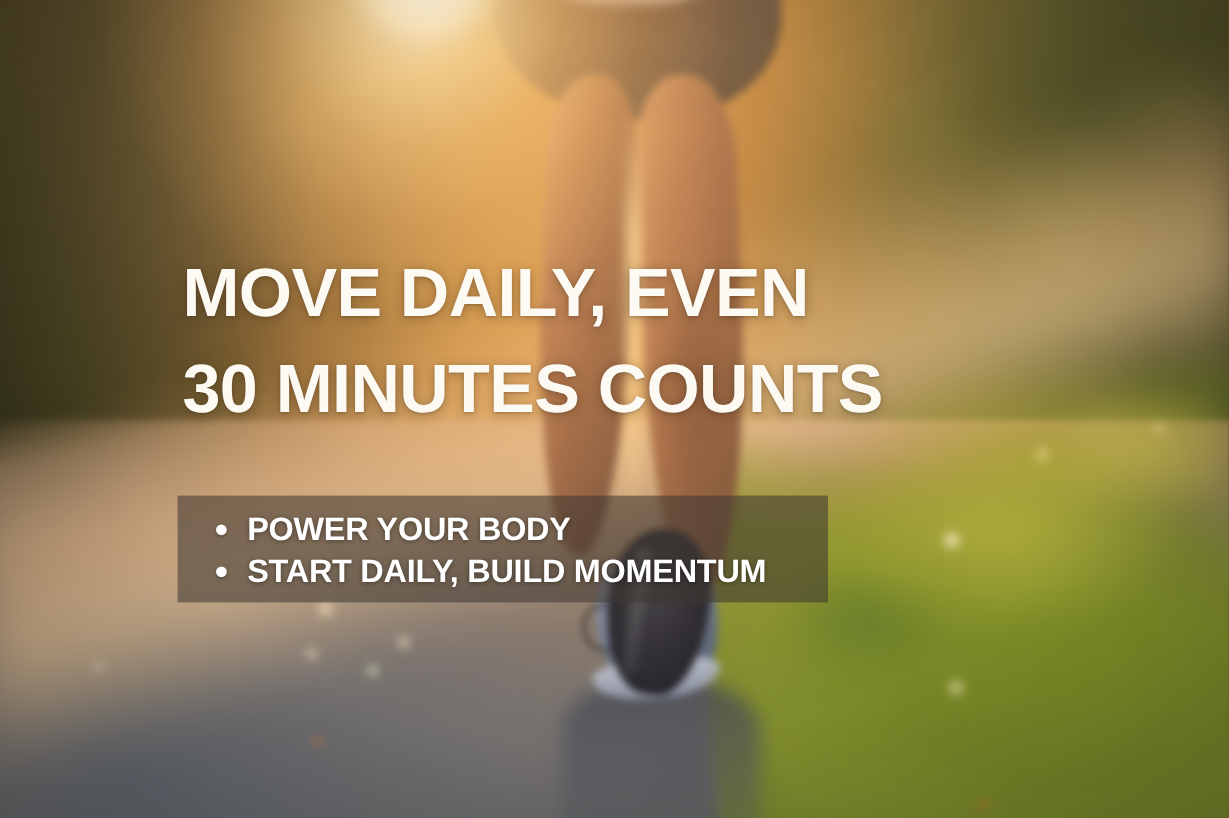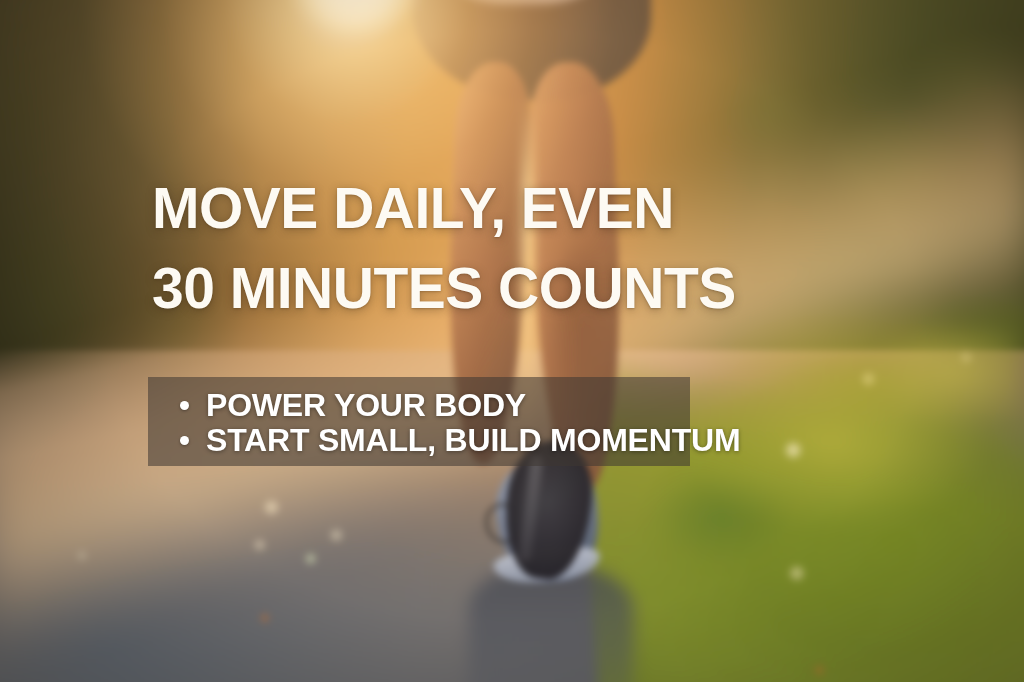--- a/index.html
+++ b/index.html
@@ -314,20 +314,21 @@
     position: absolute;
     inset: 0;
     filter: blur(3px) saturate(1.06);
     transform: scale(1.03);
   }
 
   
   #content {
     position: absolute;
     inset: 0;
+    margin-top: 36px;
   }
 
   .headline {
     position: absolute;
     left: 152px;
     top: 168px;
     font-size: 57px;
     line-height: 80px;
     font-weight: 700;
     letter-spacing: -0.5px;
@@ -356,21 +357,21 @@
   .bullet-dot {
     width: 9px;
     height: 9px;
     border-radius: 50%;
     background: #ffffff;
     flex: 0 0 auto;
     margin-right: 17px;
     box-shadow: 0 1px 3px rgba(0,0,0,0.35);
   }
   .bullet-text {
-    font-size: 32px;
+    font-size: 27px;
     font-weight: 700;
     letter-spacing: -0.2px;
     color: #ffffff;
     white-space: nowrap;
     text-shadow: 0 1px 4px rgba(0,0,0,0.40);
   }
 </style>
 </head>
 <body>
 
@@ -432,18 +433,18 @@
       <span class="headline-line">30 MINUTES COUNTS</span>
     </div>
 
     <div class="bullet-panel">
       <div class="bullet-row">
         <span class="bullet-dot"></span>
         <span class="bullet-text">POWER YOUR BODY</span>
       </div>
       <div class="bullet-row">
         <span class="bullet-dot"></span>
-        <span class="bullet-text">START SMALL, BUILD MOMENTUM</span>
+        <span class="bullet-text">START DAILY, BUILD MOMENTUM</span>
       </div>
     </div>
 
   </div>
 </div>
 
 </body></html>

